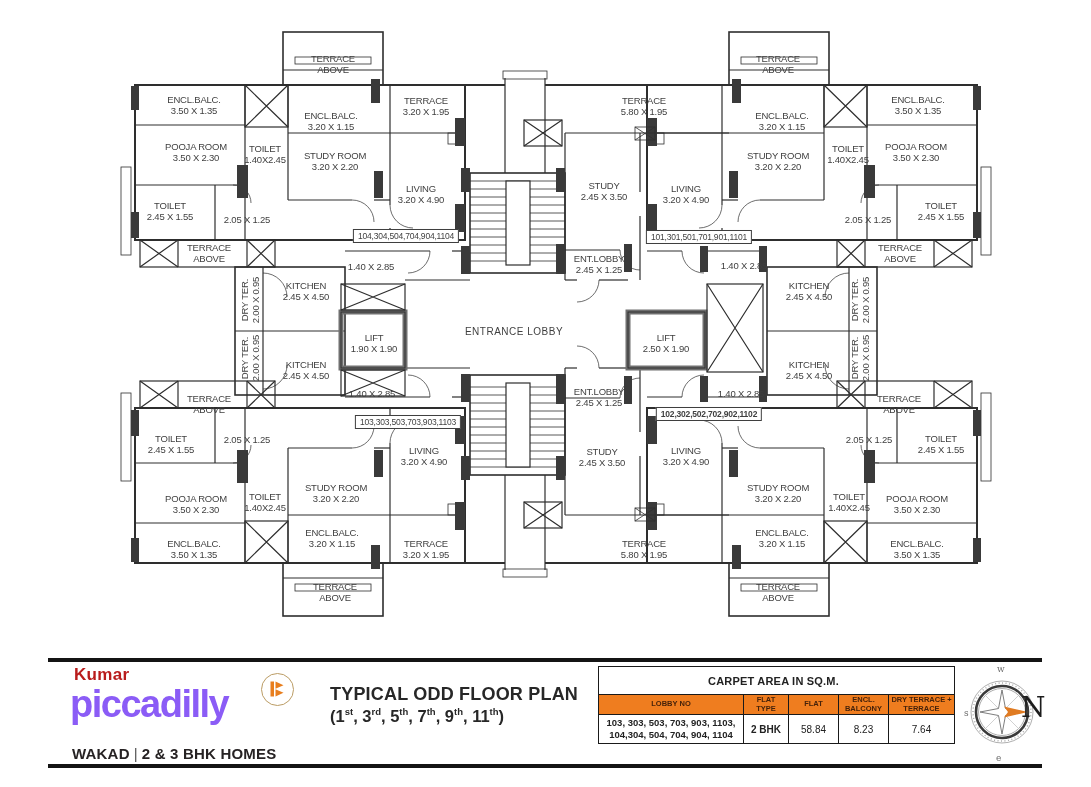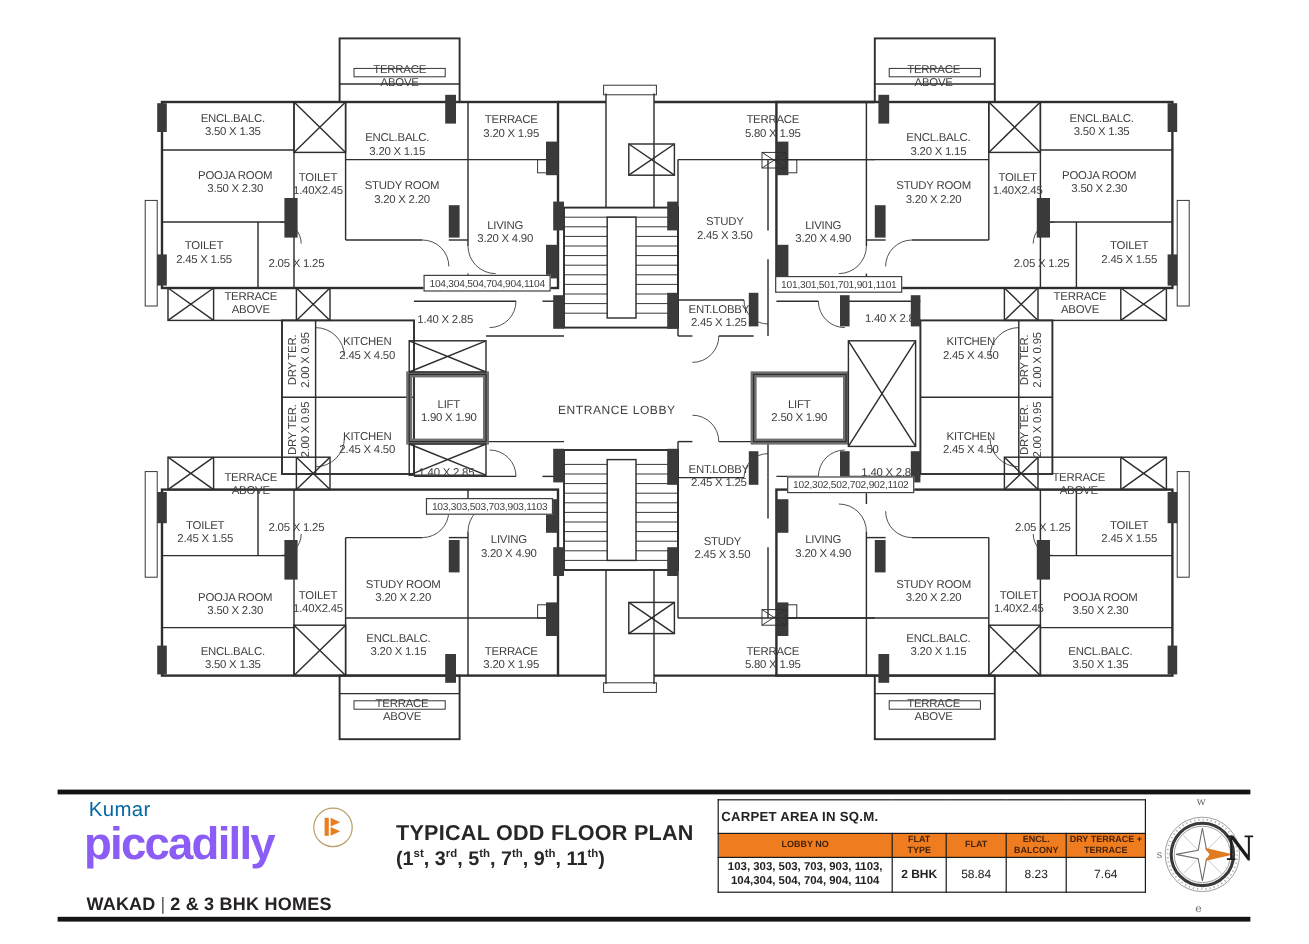--- a/index.html
+++ b/index.html
@@ -13,35 +13,35 @@
   .rlabel span{display:block}
   .rlabel.rot{transform:translate(-50%,-50%) rotate(-90deg)}
   .rlabel.boxed{border:1px solid #3f3f3f;padding:1px 4px;font-size:8.5px;background:#fff}
   .rlabel.wide{letter-spacing:.5px;font-size:10px}
 
   .rule{position:absolute;left:48px;width:994px;height:4px;background:#141414}
   #rule-top{top:658px}
   #rule-bottom{top:764px}
 
   #brand{position:absolute;left:70px;top:665px;width:260px}
-  #brand .kumar{font-size:17px;font-weight:normal;color:#0369a1;margin-left:4px;letter-spacing:.3px}
+  #brand .kumar{font-size:17px;font-weight:bold;color:#b91c1c;margin-left:4px;letter-spacing:.3px}
   #brand .picc{font-size:38px;font-weight:bold;color:#8b5cf6;letter-spacing:-1.5px;line-height:1.05}
   #brand .logo{position:absolute;left:191px;top:8px;width:33px;height:33px;border:1.5px solid #bb9c64;
                border-radius:50%;background:#fff}
   #brand .tagline{margin-top:20px;margin-left:2px;font-size:15px;font-weight:bold;color:#262223;letter-spacing:.2px}
   #brand .tagline .sep{font-weight:normal;color:#555;padding:0 4px}
 
   #title-block{position:absolute;left:330px;top:684px;color:#272727;font-weight:bold;line-height:1.2}
   #title-block .t1,#title-block .t2{font-size:18px;letter-spacing:.2px}
   #title-block .t3{font-size:16.5px}
   #title-block sup{font-size:9.5px}
 
   #area-table{position:absolute;left:598px;top:666px;border-collapse:collapse;background:#fff}
   #area-table,#area-table td,#area-table th{border:1.4px solid #1a1a1a}
-  #area-table .cap{font-size:11px;font-weight:600;text-align:left;padding:3px 8px 2px 2px;letter-spacing:.2px}
+  #area-table .cap{font-size:11px;font-weight:600;text-align:center;padding:3px 8px 2px 2px;letter-spacing:.2px}
   #area-table th{background:var(--thead,#ef7d1f);color:#46220a;font-size:7.5px;font-weight:bold;
                  padding:1px 2px;white-space:pre-line;line-height:1.15}
   #area-table td{font-size:10px;text-align:center;padding:2px 3px;color:#222;height:28px}
   #area-table td.c0{font-size:9.5px;font-weight:bold;white-space:pre-line;line-height:1.25;width:145px}
   #area-table td.c1{width:45px;font-weight:600}
   #area-table td.c2{width:50px}
   #area-table td.c3{width:50px}
   #area-table td.c4{width:66px}
 
   #compass{position:absolute;left:964px;top:664px;width:86px;height:102px}
@@ -256,21 +256,21 @@
     <div class="rlabel boxed" style="left: 699px; top: 237px;">
       <span>101,301,501,701,901,1101</span>
     </div>
     <div class="rlabel" style="left: 599px; top: 264px;">
       <span>ENT.LOBBY</span>
       <span>2.45 X 1.25</span>
     </div>
     <div class="rlabel" style="left: 744px; top: 266px;">
       <span>1.40 X 2.85</span>
     </div>
-    <div class="rlabel wide" style="left: 514px; top: 343px;">
+    <div class="rlabel wide" style="left: 514px; top: 332px;">
       <span>ENTRANCE LOBBY</span>
     </div>
     <div class="rlabel" style="left: 666px; top: 343px;">
       <span>LIFT</span>
       <span>2.50 X 1.90</span>
     </div>
     <div class="rlabel" style="left: 778px; top: 64px;">
       <span>TERRACE</span>
       <span>ABOVE</span>
     </div>
@@ -370,21 +370,21 @@
       <span>TERRACE</span>
       <span>ABOVE</span>
     </div>
     <div class="rlabel" style="left: 599px; top: 397px;">
       <span>ENT.LOBBY</span>
       <span>2.45 X 1.25</span>
     </div>
     <div class="rlabel" style="left: 741px; top: 394px;">
       <span>1.40 X 2.85</span>
     </div>
-    <div class="rlabel boxed" style="left: 709px; top: 404px;">
+    <div class="rlabel boxed" style="left: 709px; top: 414px; font-weight: bold;">
       <span>102,302,502,702,902,1102</span>
     </div>
     <div class="rlabel" style="left: 602px; top: 457px;">
       <span>STUDY</span>
       <span>2.45 X 3.50</span>
     </div>
     <div class="rlabel" style="left: 686px; top: 456px;">
       <span>LIVING</span>
       <span>3.20 X 4.90</span>
     </div>

